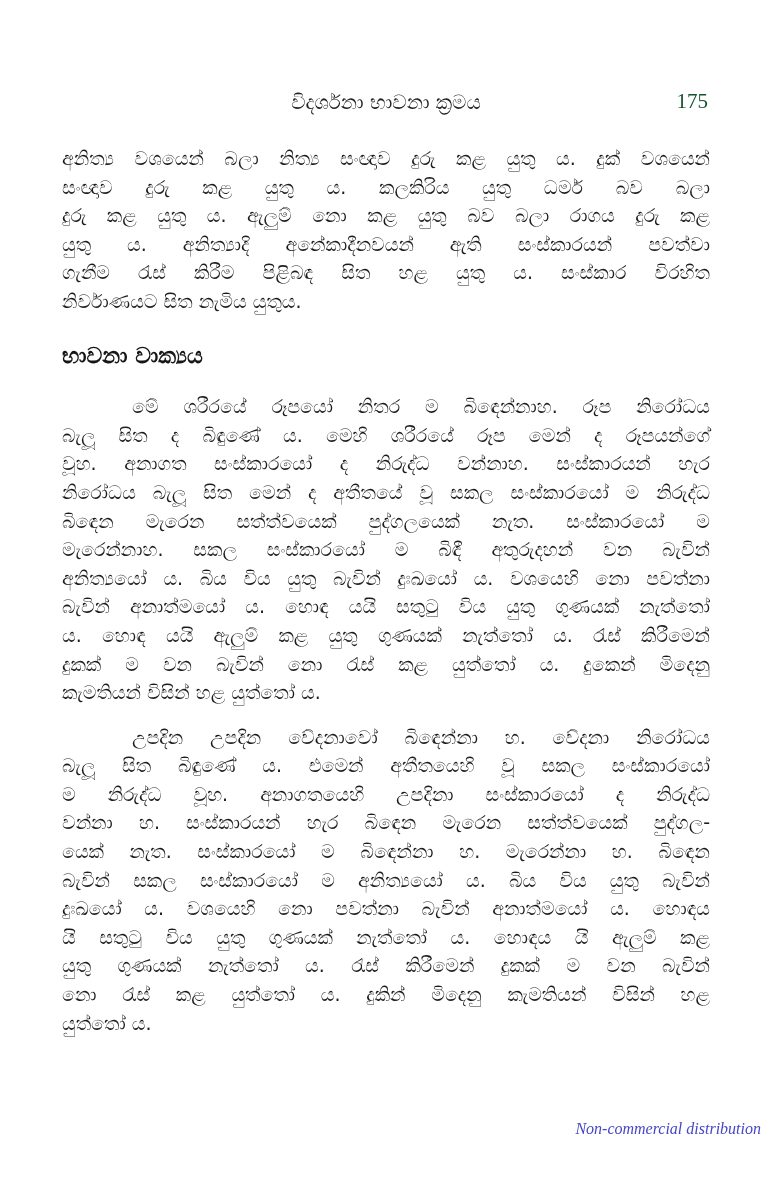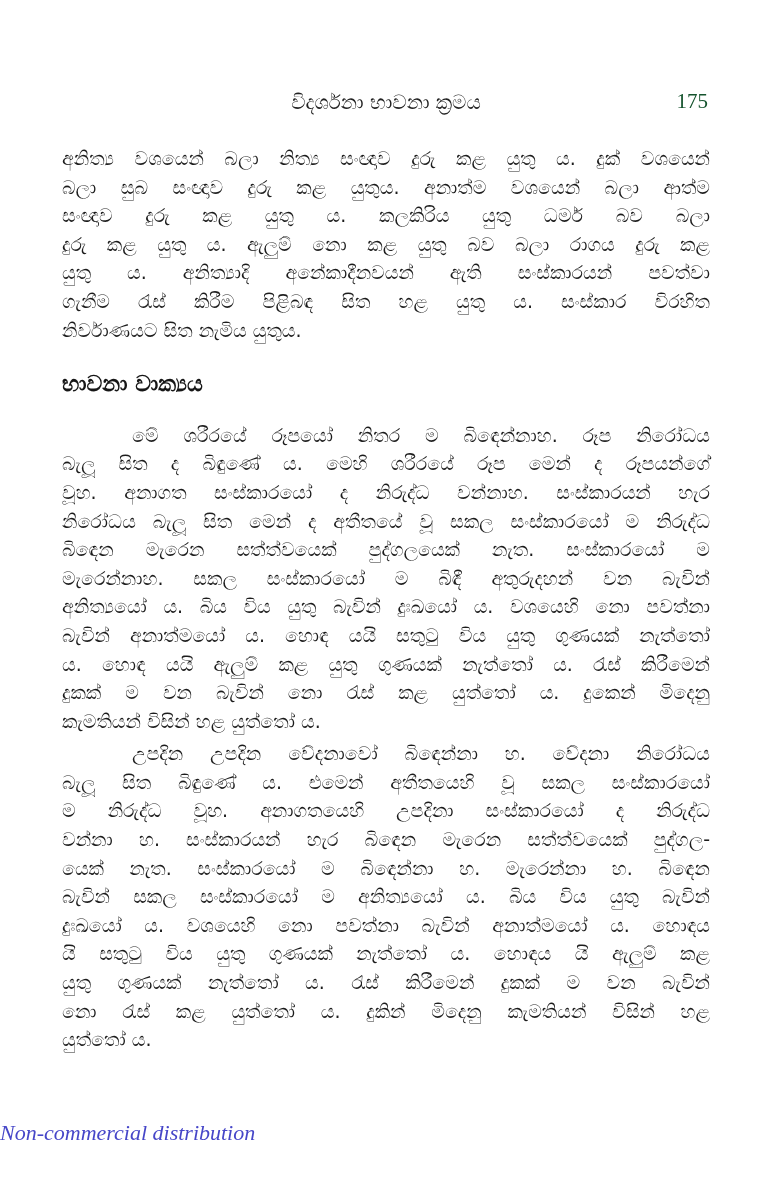--- a/index.html
+++ b/index.html
@@ -49,47 +49,46 @@
     white-space: normal;
   }
   .para .line.no-just { text-align-last: left; }
   .para .line.indent { padding-left: 70px; }
   .section-heading {
     font-size: 22px;
     font-weight: bold;
     margin: 26px 0 22px 0;
     color: #161616;
   }
-  .para-3 { margin-top: 4px; }
+  .para-3 { margin-top: 16px; }
   .footer-note {
     position: absolute;
     top: 1120px;
     left: 0;
     width: 100%;
-    text-align: left;
+    text-align: right;
     font-family: "Liberation Serif", "DejaVu Serif", serif;
     font-style: italic;
-    font-size: 22px;
+    font-size: 16px;
   }
 </style>
 </head>
 <body>
 
 <div class="page">
 
   <div class="running-head">
     <span class="title">විදර්ශනා භාවනා ක්‍රමය</span>
     <span class="pagenum">175</span>
   </div>
 
   <div class="body-text">
 
     <div class="para para-1">
         <div class="line">අනිත්‍ය වශයෙන් බලා නිත්‍ය සංඥාව දුරු කළ යුතු ය. දුක් වශයෙන්</div>
-        <div class="line">බලා සුබ සංඥාව දුරු කළ යුතුය.  අනාත්ම වශයෙන් බලා ආත්ම</div>
         <div class="line">සංඥාව දුරු කළ යුතු ය.   කලකිරිය යුතු ධර්ම බව බලා</div>
         <div class="line">දුරු කළ යුතු ය.  ඇලුම් නො කළ යුතු බව බලා රාගය දුරු කළ</div>
         <div class="line">යුතු ය.  අනිත්‍යාදි අනේකාදීනවයන් ඇති සංස්කාරයන් පවත්වා</div>
         <div class="line">ගැනීම රැස් කිරීම පිළිබඳ සිත හළ යුතු ය.  සංස්කාර විරහිත</div>
         <div class="line no-just">නිර්වාණයට සිත නැමිය යුතුය.</div>
       </div>
 
     <div class="section-heading">භාවනා වාක්‍යය</div>
 
     <div class="para para-2">

